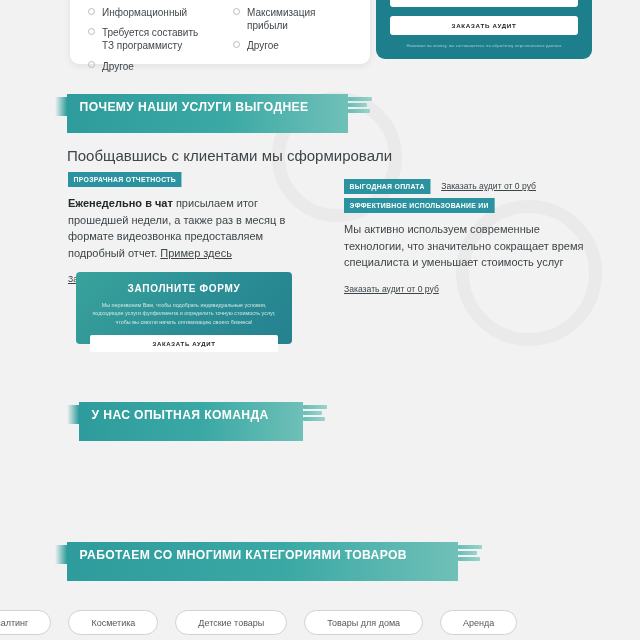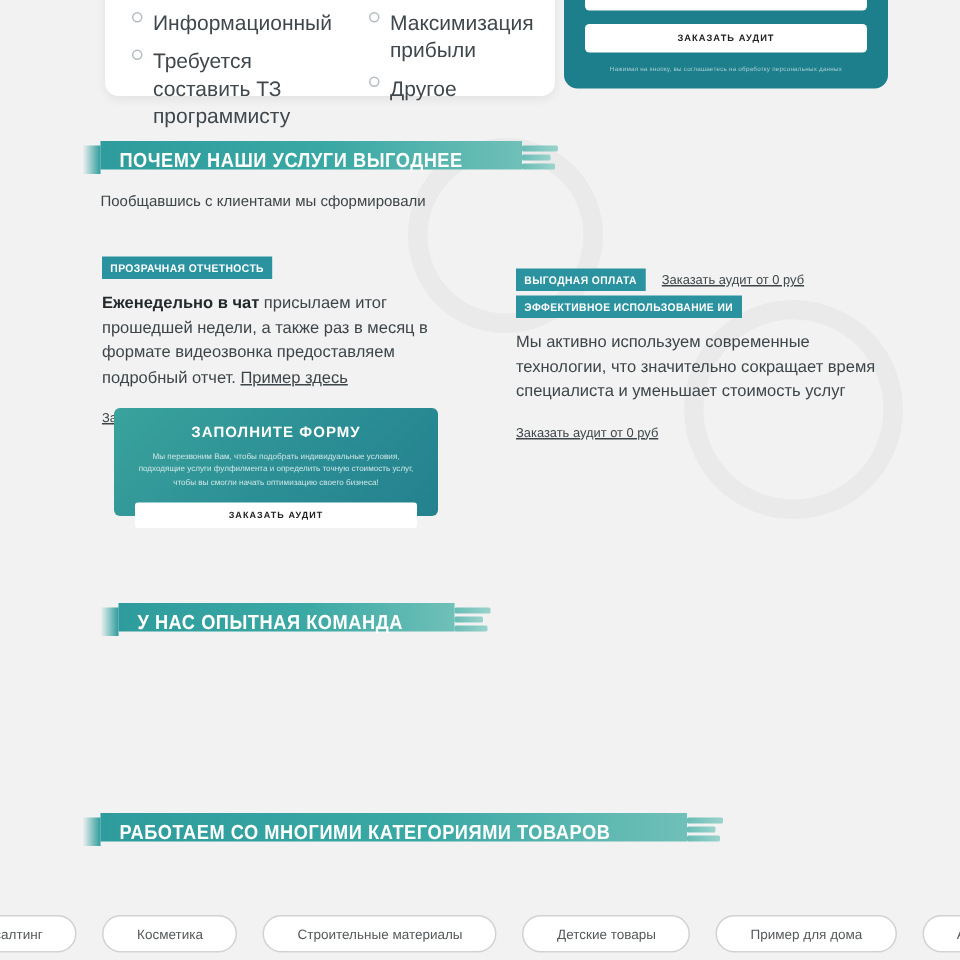--- a/index.html
+++ b/index.html
@@ -41,21 +41,21 @@
     padding: 92px 18px 0 18px;
     z-index: 2;
   }
   .opt-cols { display: flex; gap: 26px; }
   .opt-col { width: 50%; }
   .opt {
     display: flex;
     align-items: flex-start;
     gap: 7px;
     margin-bottom: 7px;
-    font-size: 14px;
+    font-size: 10px;
     line-height: 1.32;
     color: #41484d;
   }
   .radio {
     width: 7px; height: 7px;
     border: 1px solid #b4bcc2;
     border-radius: 50%;
     flex: none;
     margin-top: 1.5px;
   }
@@ -106,21 +106,21 @@
     font-size: 4.2px;
     color: #a8cdd3;
     text-align: center;
     letter-spacing: .15px;
   }
 
   
   .banner {
     position: relative;
     display: inline-block;
-    height: 19px;
+    height: 39px;
     z-index: 3;
   }
   .banner .stroke {
     position: absolute;
     inset: 0;
     background: linear-gradient(90deg, #2e9c9c 0%, #3aa8a4 55%, #6fc0b8 100%);
     z-index: -1;
   }
   .banner .tail {
     position: absolute;
@@ -160,21 +160,21 @@
     letter-spacing: .4px;
     transform: scaleX(.9);
     transform-origin: left center;
     white-space: nowrap;
   }
 
   
   .sec-why { position: absolute; left: 67px; top: 94px; z-index: 3; }
   .why-sub {
     margin-top: 11px;
-    font-size: 10px;
+    font-size: 15px;
     line-height: 1.55;
     color: #3e4549;
   }
 
   .col-left  { position: absolute; left: 68px;  top: 168px; width: 232px; z-index: 3; }
   .col-right { position: absolute; left: 344px; top: 168px; width: 244px; z-index: 3; }
 
   .chip-label {
     display: inline-block;
     background: #2b93a0;
@@ -382,17 +382,16 @@
         <i></i>
         <i></i>
       </span>
     <span class="banner-text">РАБОТАЕМ СО МНОГИМИ КАТЕГОРИЯМИ ТОВАРОВ</span>
   </div>
 </div>
 
 <div class="chips">
   <div class="cat-chip">Консалтинг</div>
   <div class="cat-chip">Косметика</div>
-  <div class="cat-chip">Строительные материалы</div>
   <div class="cat-chip">Детские товары</div>
-  <div class="cat-chip">Пример для дома</div>
+  <div class="cat-chip">Товары для дома</div>
   <div class="cat-chip">Аренда</div>
 </div>
 
 </body></html>

